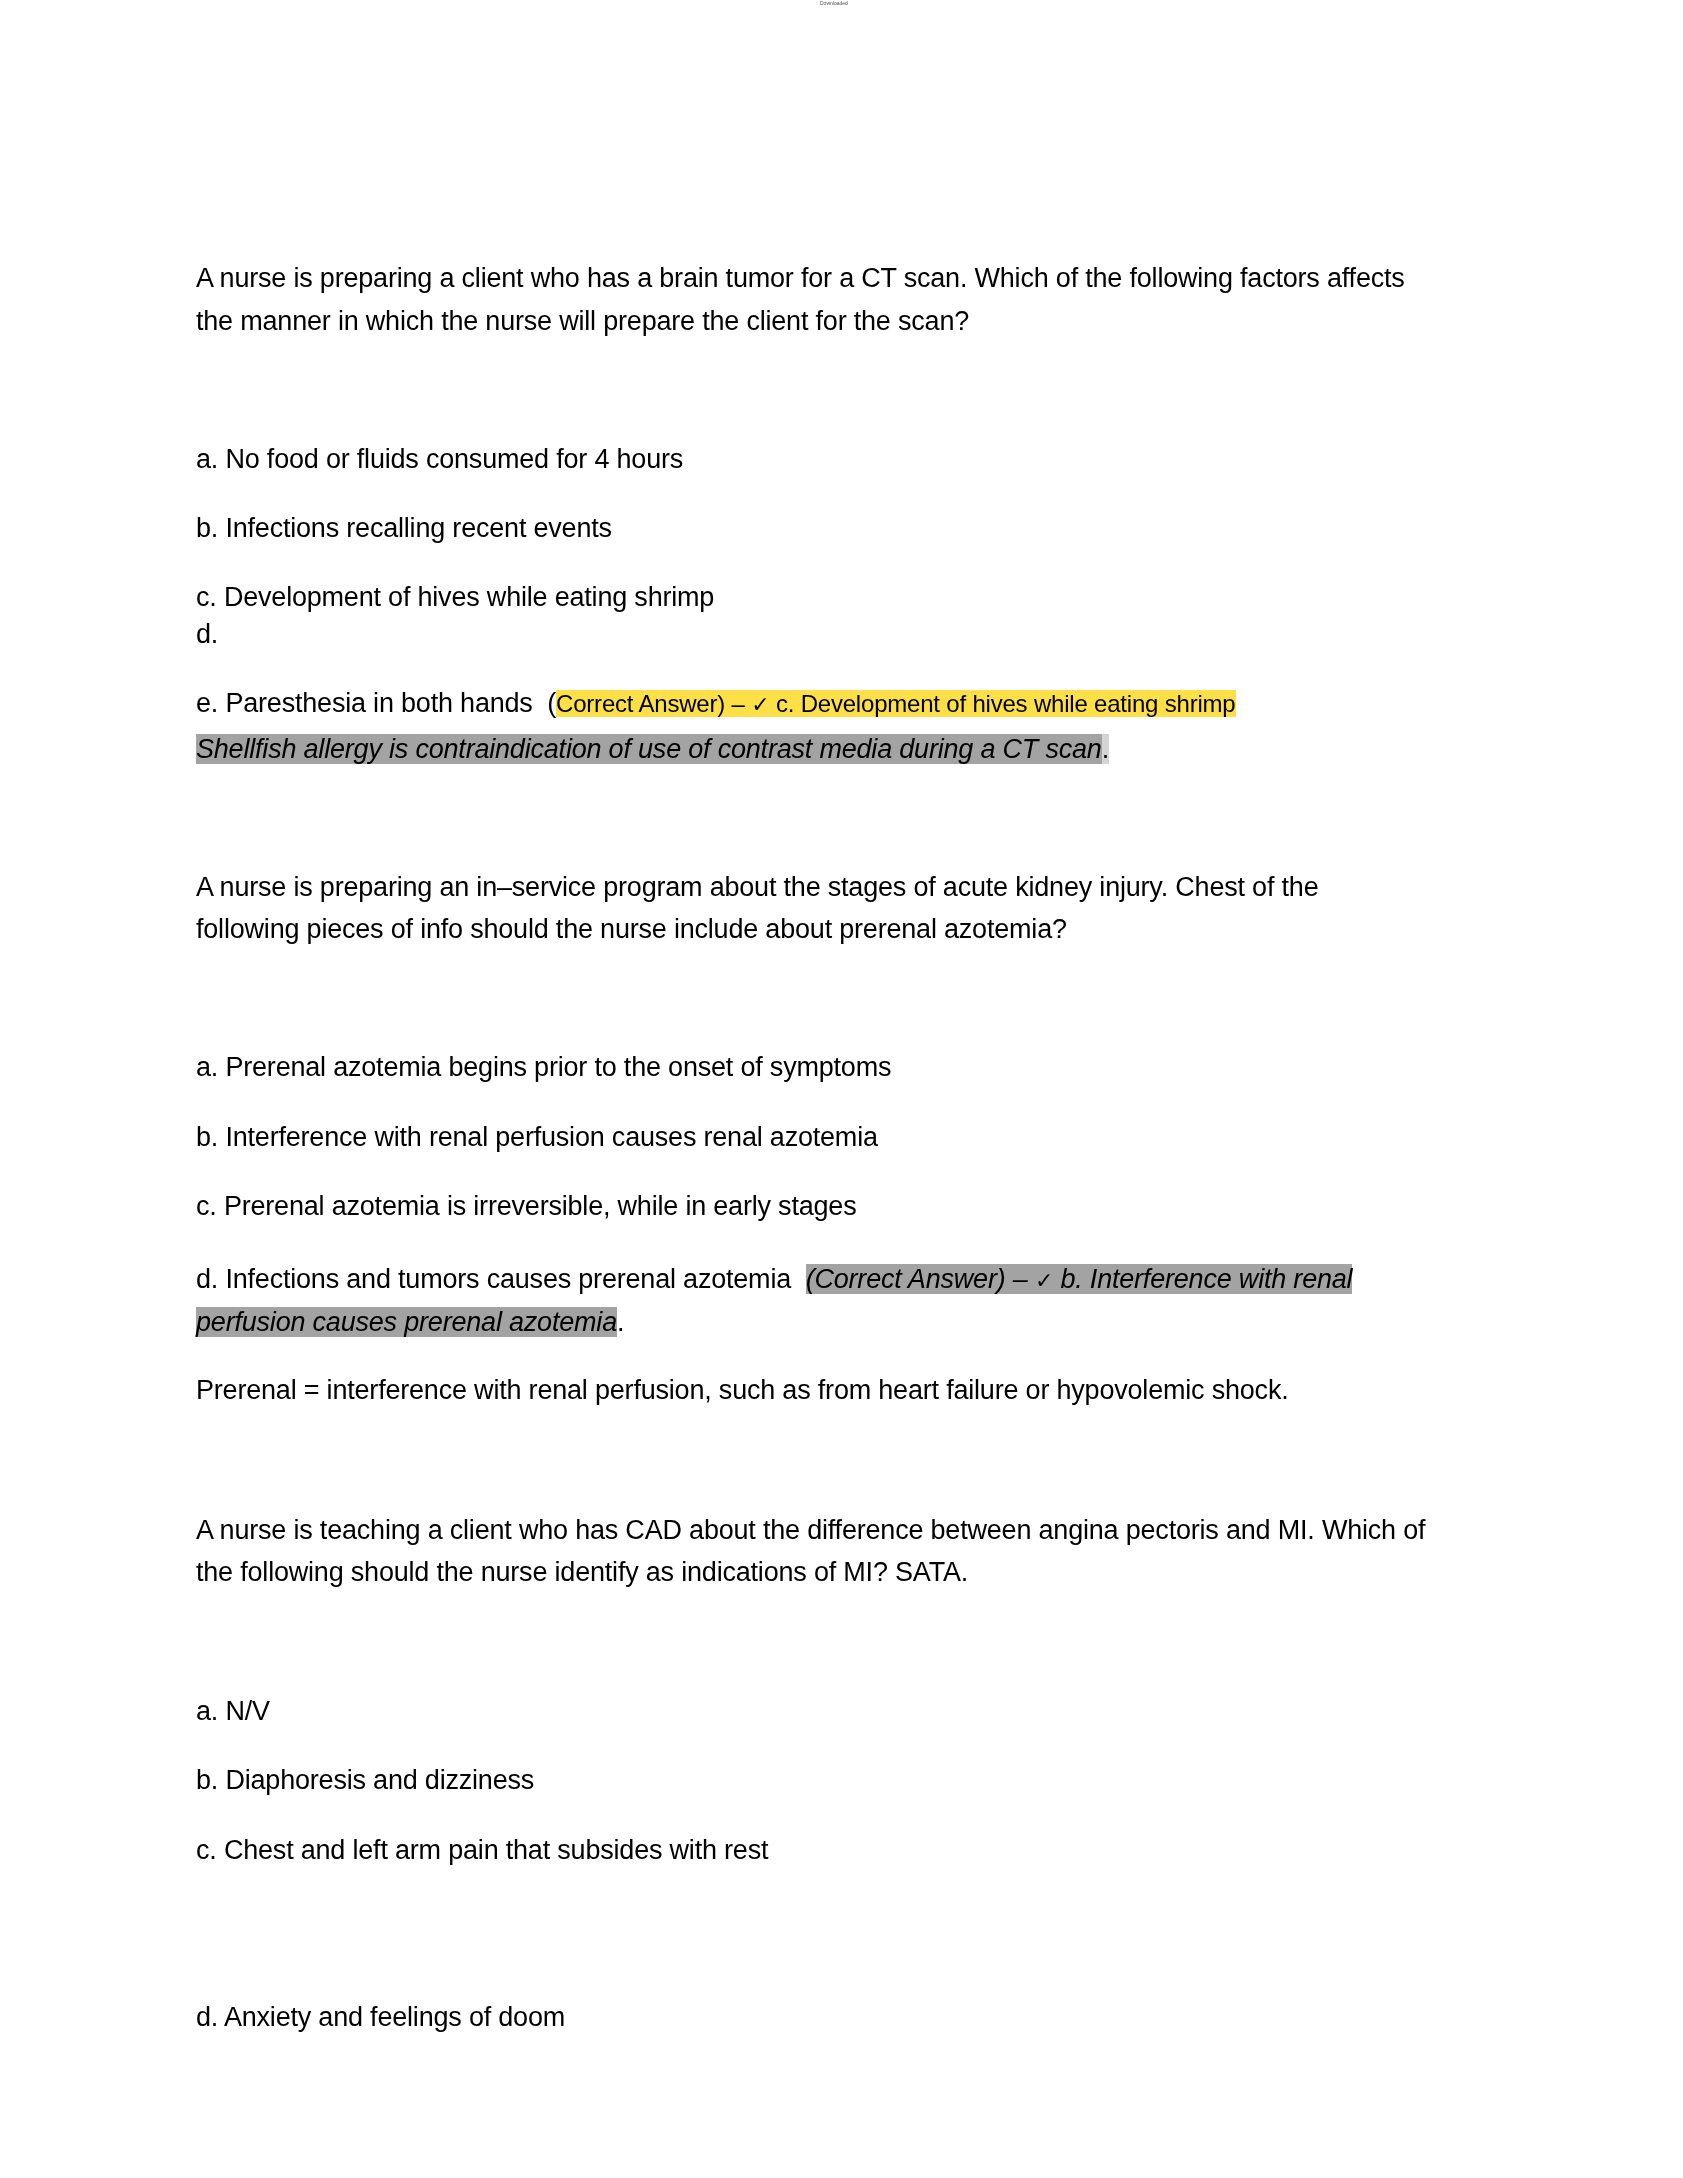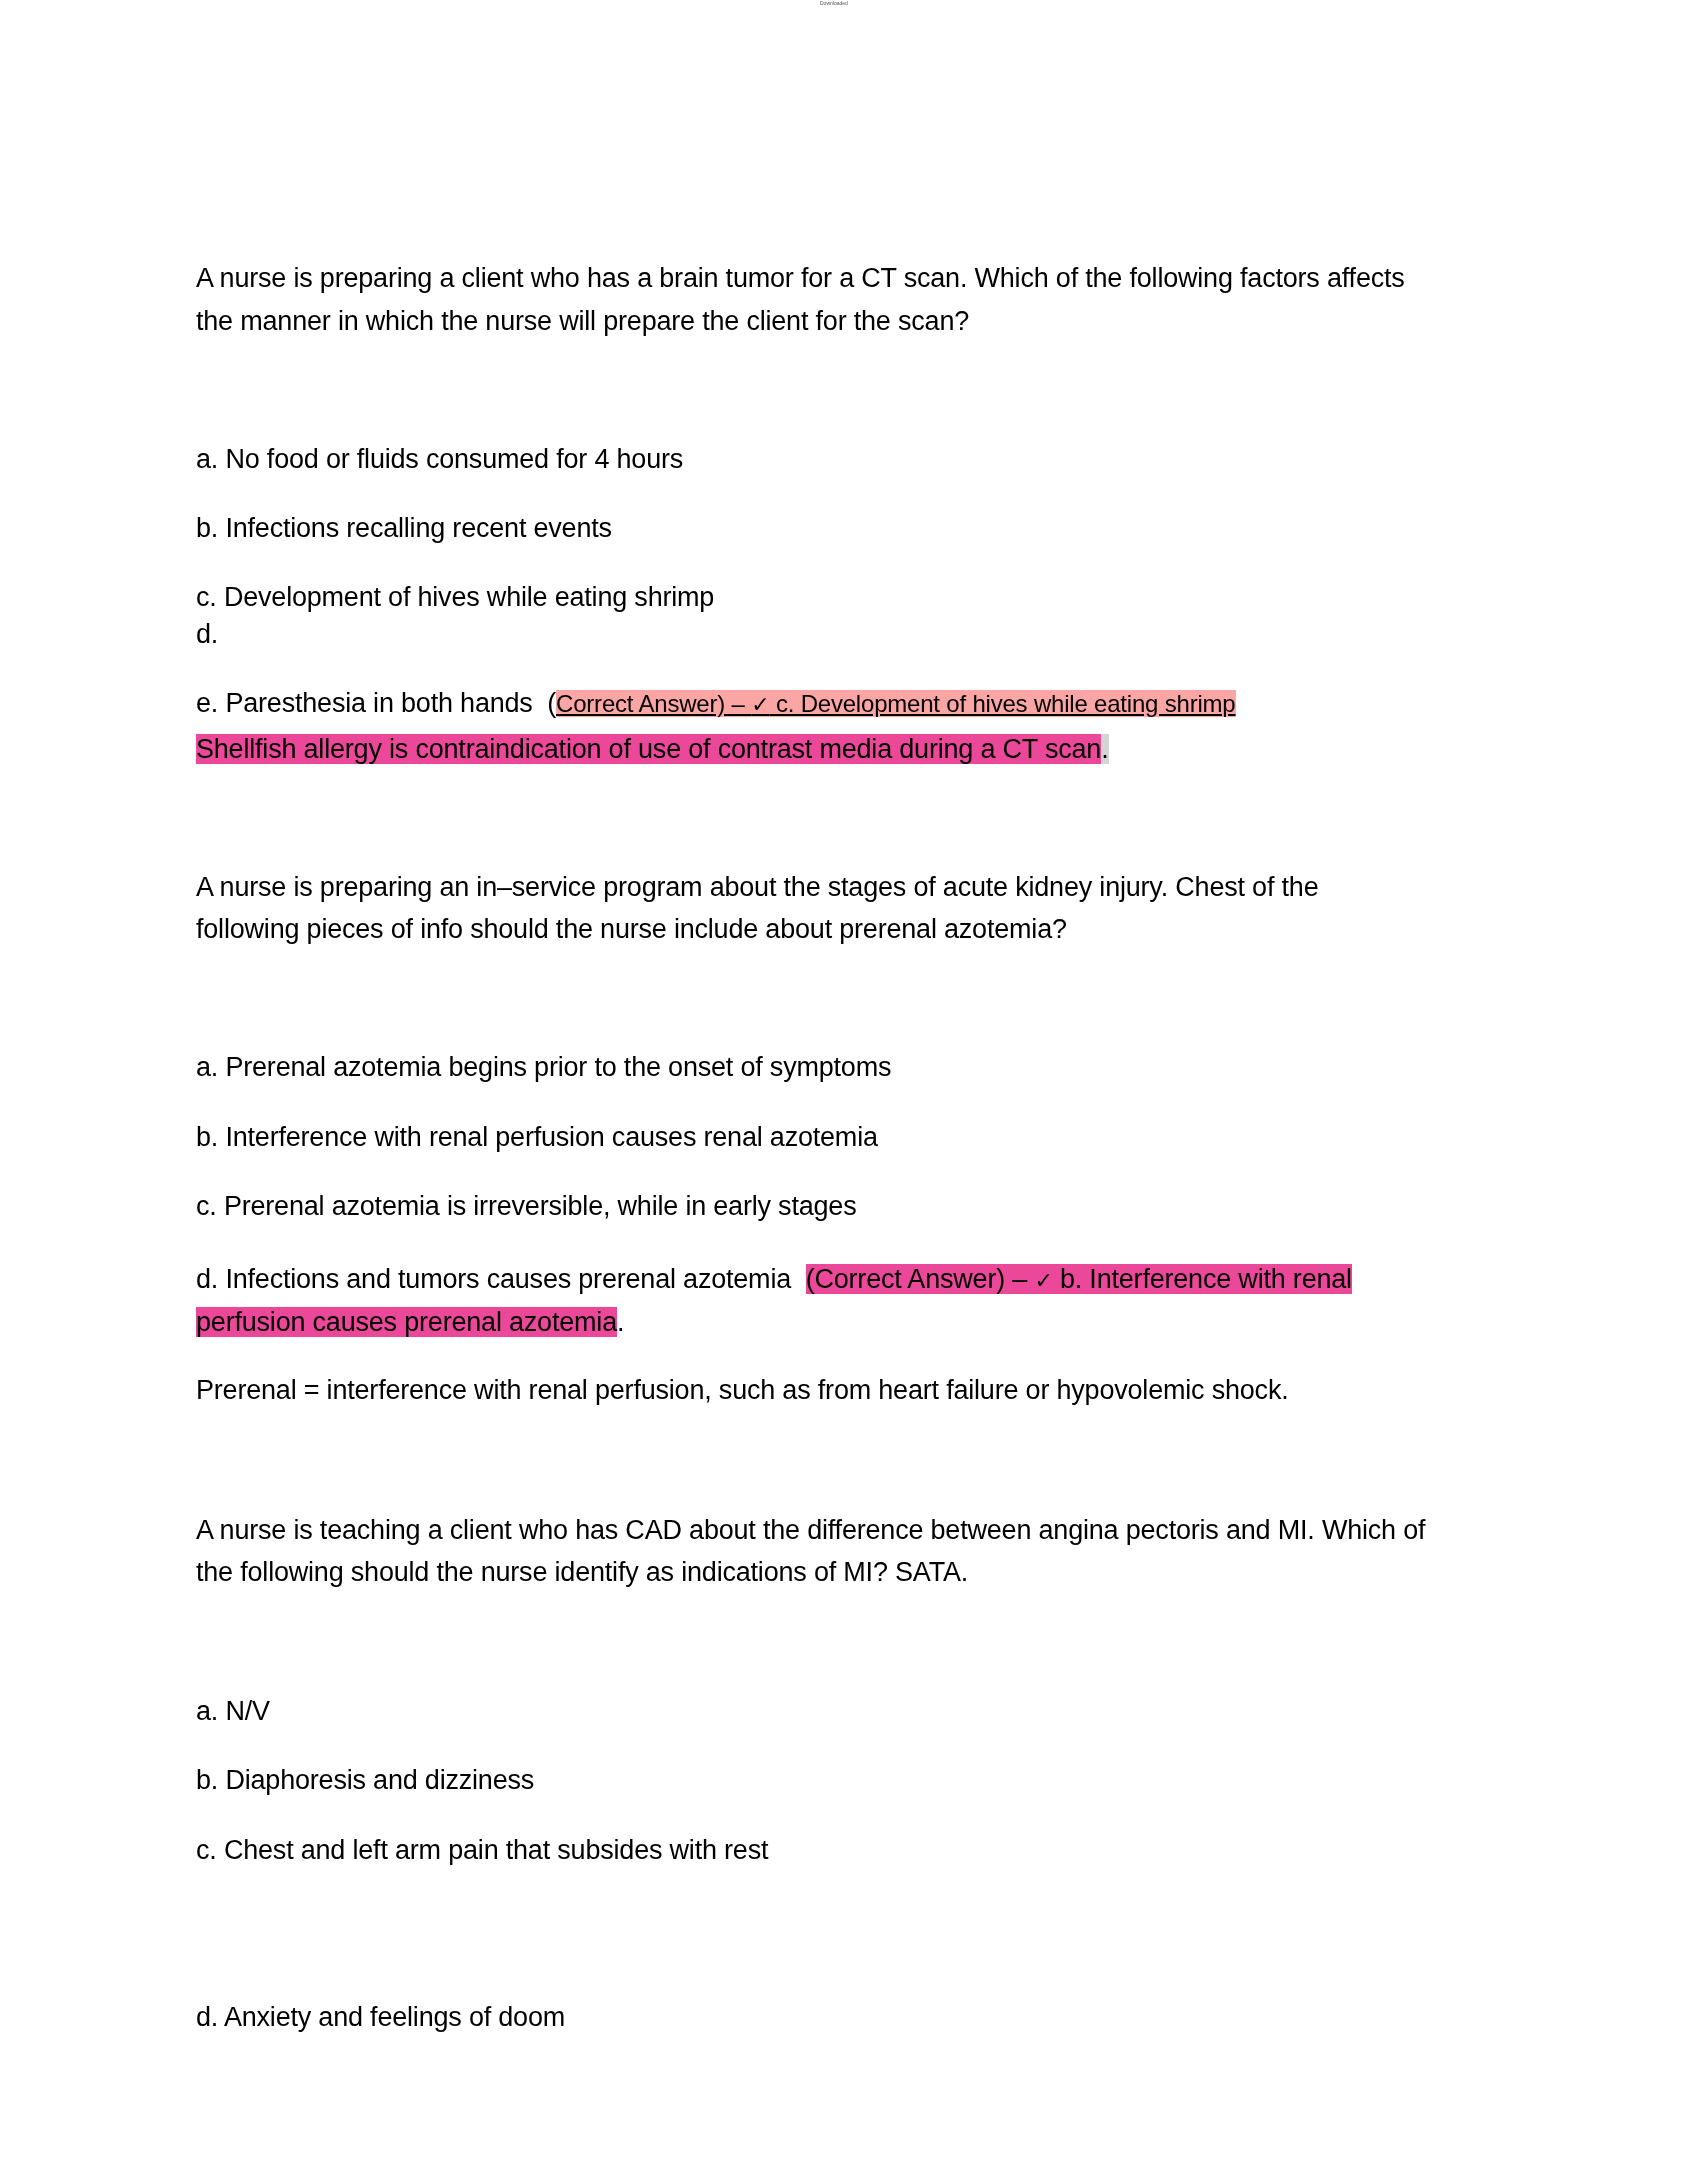--- a/index.html
+++ b/index.html
@@ -1,21 +1,21 @@
 <!DOCTYPE html>
 <html><head>
 <meta charset="utf-8">
 <style>
   html, body { margin: 0; padding: 0; background: #ffffff; }
   body { width: 1683px; height: 2178px; position: relative; overflow: hidden;
          font-family: "Liberation Sans", "DejaVu Sans", sans-serif; color: #000; }
   .header-mark { position: absolute; left: 820px; top: 0px; font-size: 5px; color: #555; letter-spacing: 0; }
   .line { position: absolute; left: 196px; font-size: 27px; line-height: 34px; white-space: nowrap; letter-spacing: -0.2px; }
-  .hl { background: #ec4899; }
-  .hl-small { background: #fca5a5; font-size: 24px; text-decoration: underline; }
+  .hl { background: #a3a3a3; font-style: italic; }
+  .hl-small { background: #fde047; font-size: 24px; }
   .gray-mark { background: #d4d4d4; }
   .check { font-family: "DejaVu Sans", sans-serif; font-size: 22px; }
 </style>
 </head>
 <body>
 
 <div class="header-mark">Downloaded</div>
 
 <div>
   <div class="line" style="top:261px">A nurse is preparing a client who has a brain tumor for a CT scan. Which of the following factors affects</div>

